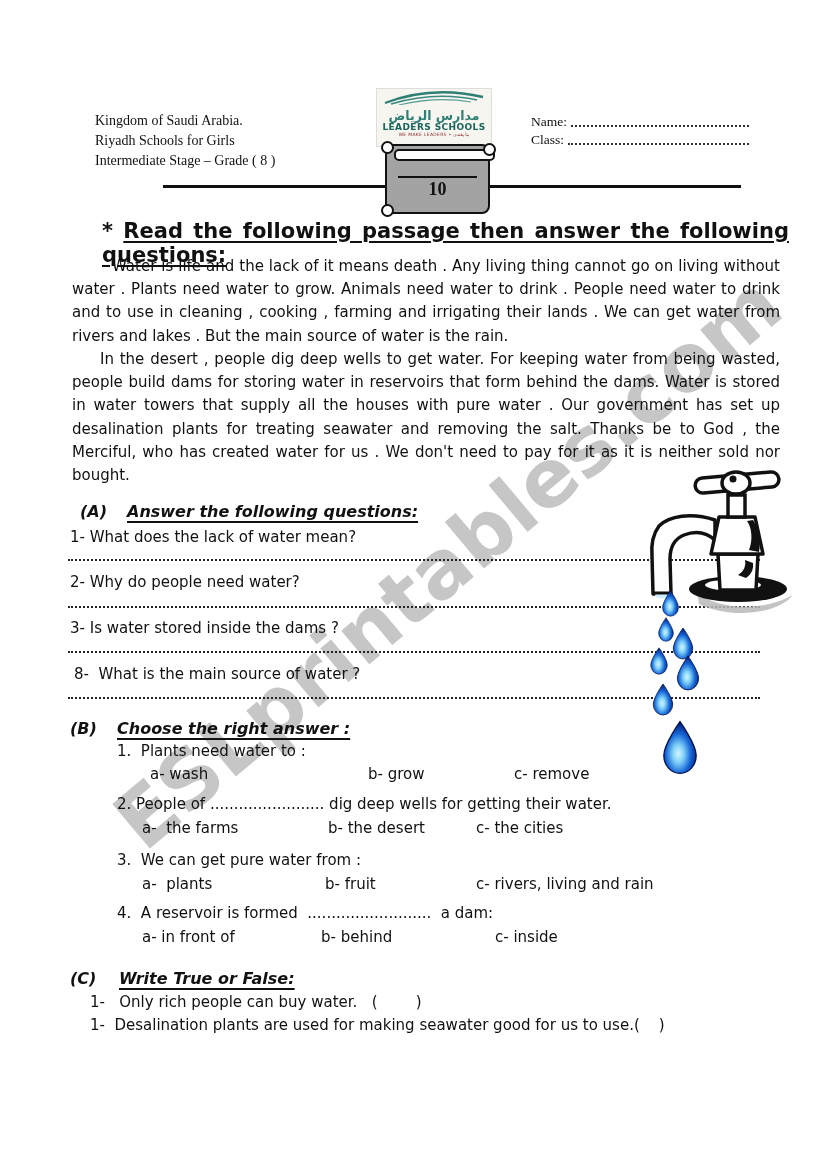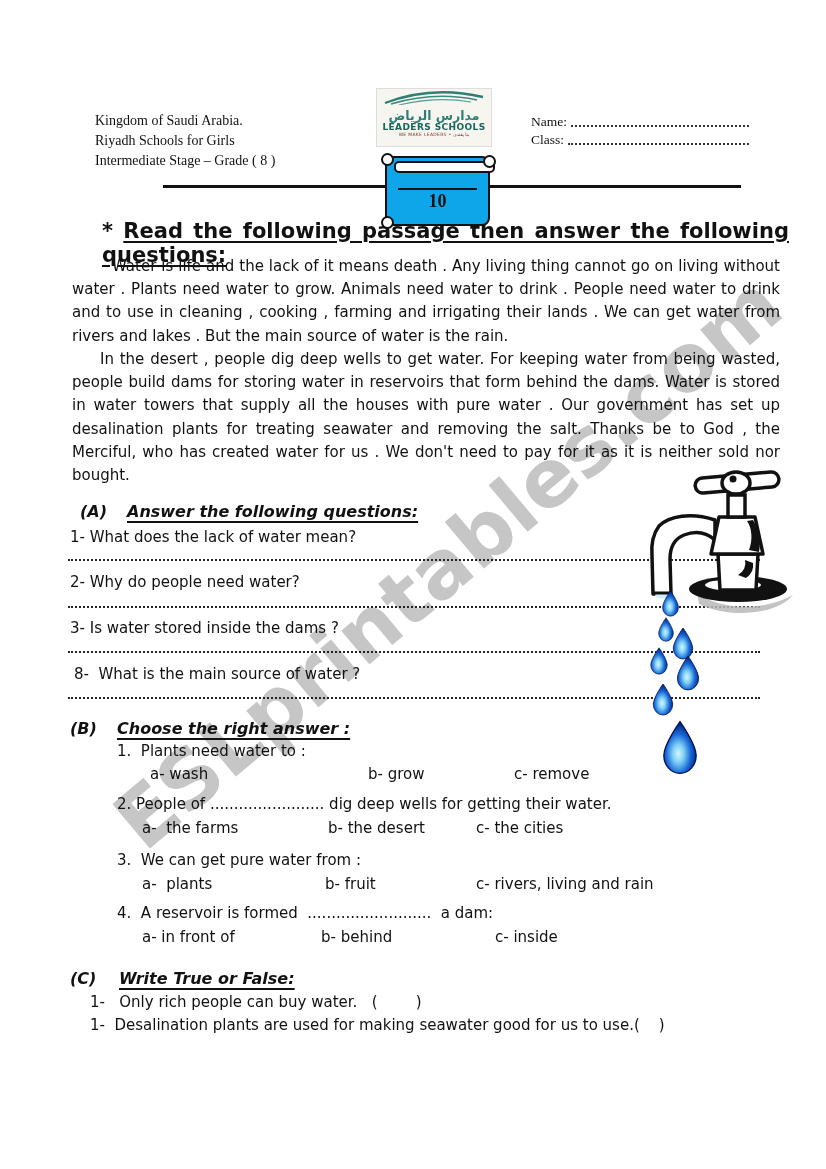--- a/index.html
+++ b/index.html
@@ -20,21 +20,21 @@
   .namerow .lbl{flex:0 0 auto;padding-right:4px;}
   .leader{flex:1 1 auto;border-bottom:2px dotted #333;margin-bottom:3px;height:0;}
   .hrule{left:163px;top:185px;width:578px;height:2.5px;background:#111;z-index:2;}
   
   .logo{left:376px;top:88px;width:114px;height:57px;background:#f6f5ef;border:1px solid #ddd;
     z-index:3;text-align:center;overflow:hidden;}
   .logo .arabic{font-size:12.5px;font-weight:bold;color:#2f7f74;line-height:13px;direction:rtl;}
   .logo .english{font-size:9px;font-weight:bold;color:#18665c;letter-spacing:0.4px;line-height:10px;}
   .logo .tagline{font-size:4.5px;color:#8a3030;letter-spacing:0.3px;line-height:6px;}
   
-  .scroll{left:385px;top:156px;width:101px;height:66px;background:#0ea5e9;border:2.5px solid #111;
+  .scroll{left:385px;top:144px;width:101px;height:66px;background:#a3a3a3;border:2.5px solid #111;
     border-radius:8px;z-index:4;}
   .curl{position:absolute;width:9px;height:9px;border:2.5px solid #111;border-radius:50%;
     background:#fff;}
   .scroll .roll{position:absolute;top:3px;left:7px;right:-7px;height:8px;background:#fff;
     border:2px solid #111;border-radius:5px;}
   .scroll .innerline{position:absolute;top:30px;left:11px;right:11px;border-top:2px solid #111;}
   .scroll .score{position:absolute;top:33px;left:0;right:0;text-align:center;
     font-family:"Liberation Serif",serif;font-size:18px;font-weight:bold;}
   
   .title{left:102px;top:219px;font-size:21px;font-weight:bold;word-spacing:3px;z-index:2;}

